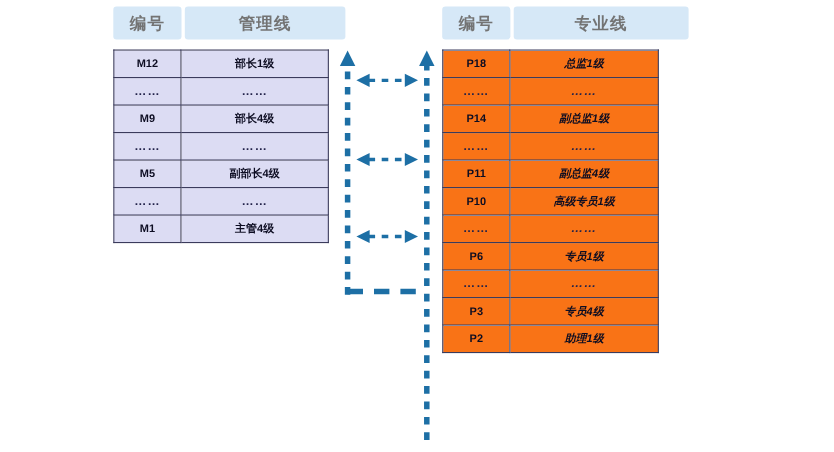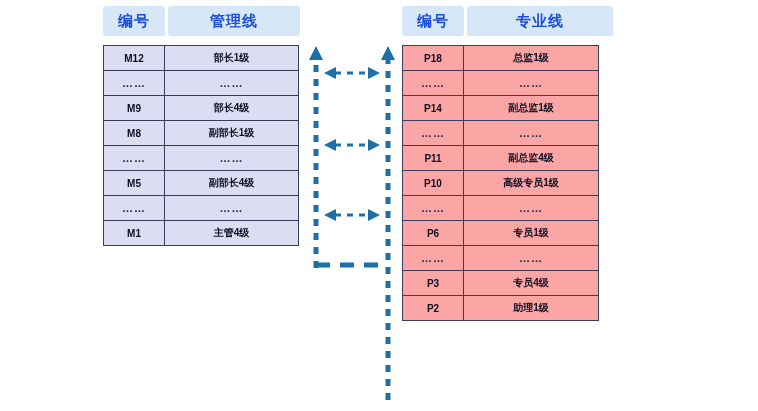--- a/index.html
+++ b/index.html
@@ -17,29 +17,29 @@
 
   
   .hdr {
     position: absolute;
     height: 30px;
     background: #d6e8f7;
     border-radius: 3px;
     display: flex;
     align-items: center;
     justify-content: center;
-    color: #1d4ed8;
+    color: #737373;
     font-weight: bold;
     font-size: 15px;
     letter-spacing: 1px;
   }
   #hdr-m-id   { left: 103px; top: 6px;  width: 62px;  }
-  #hdr-m-name { left: 168px; top: 6px;  width: 132px; }
+  #hdr-m-name { left: 168px; top: 6px;  width: 146px; }
   #hdr-p-id   { left: 402px; top: 6px;  width: 62px;  }
-  #hdr-p-name { left: 467px; top: 6px;  width: 146px; }
+  #hdr-p-name { left: 467px; top: 6px;  width: 159px; }
 
   
   .tbl {
     position: absolute;
     border-collapse: collapse;
     border: 1px solid #3b3b5c;
     table-layout: fixed;
   }
   .tbl td {
     border: 1px solid #3b3b5c;
@@ -59,23 +59,23 @@
   }
 
   
   #tbl-mgmt { left: 103px; top: 45px; }
   #tbl-mgmt td { background: #dcdcf3; height: 24px; }
   #tbl-mgmt td.c-id   { width: 60px;  }
   #tbl-mgmt td.c-name { width: 133px; margin-left: 36px; }
 
   
   #tbl-prof { left: 402px; top: 45px; }
-  #tbl-prof td { background: #fca5a5; height: 24px; }
+  #tbl-prof td { background: #f97316; height: 24px; }
   #tbl-prof td.c-id   { width: 60px;  }
-  #tbl-prof td.c-name { width: 134px; }
+  #tbl-prof td.c-name { width: 134px; font-style: italic; }
 
   
   #connectors {
     position: absolute;
     left: 0;
     top: 0;
     width: 758px;
     height: 411px;
     pointer-events: none;
   }
@@ -94,24 +94,20 @@
         <td class="c-id">M12</td>
         <td class="c-name">部长1级</td>
       </tr>
       <tr>
         <td class="c-id ell">……</td>
         <td class="c-name ell">……</td>
       </tr>
       <tr>
         <td class="c-id">M9</td>
         <td class="c-name">部长4级</td>
-      </tr>
-      <tr>
-        <td class="c-id">M8</td>
-        <td class="c-name">副部长1级</td>
       </tr>
       <tr>
         <td class="c-id ell">……</td>
         <td class="c-name ell">……</td>
       </tr>
       <tr>
         <td class="c-id">M5</td>
         <td class="c-name">副部长4级</td>
       </tr>
       <tr>

